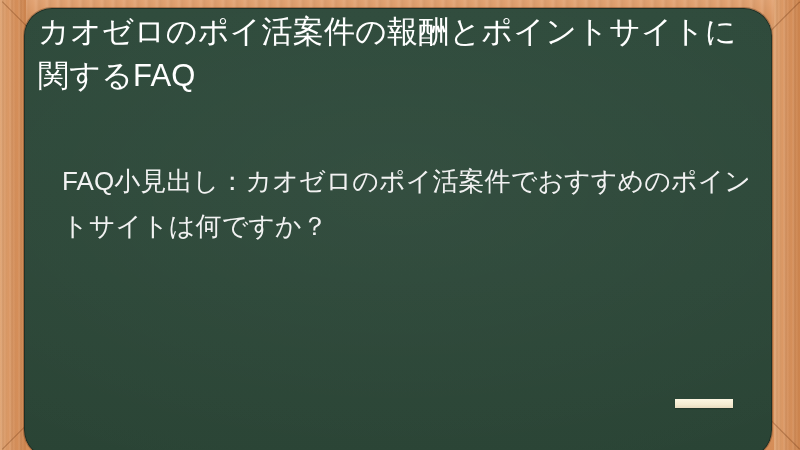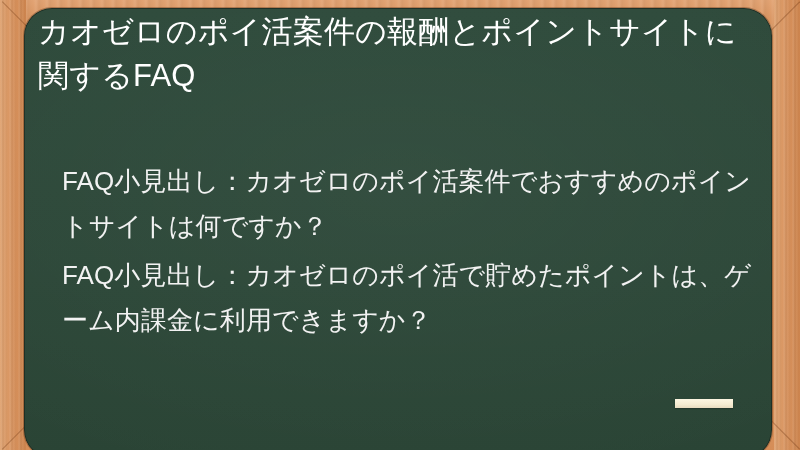--- a/index.html
+++ b/index.html
@@ -175,19 +175,18 @@
   <div class="mitre mitre-tr"></div>
   <div class="mitre mitre-bl"></div>
   <div class="mitre mitre-br"></div>
 
   <div class="board">
 
     <div class="board-title">カオゼロのポイ活案件の報酬とポイントサイトに関するFAQ</div>
 
     <div class="faq-list">
       <div class="faq-item">FAQ小見出し：カオゼロのポイ活案件でおすすめのポイントサイトは何ですか？</div>
-      <div class="faq-item">FAQ小見出し：カオゼロのポイ活で貯めたポイントは、ゲーム内課金に利用できますか？</div>
     </div>
 
     <div class="chalk"></div>
 
   </div>
 </div>
 
 </body></html>

